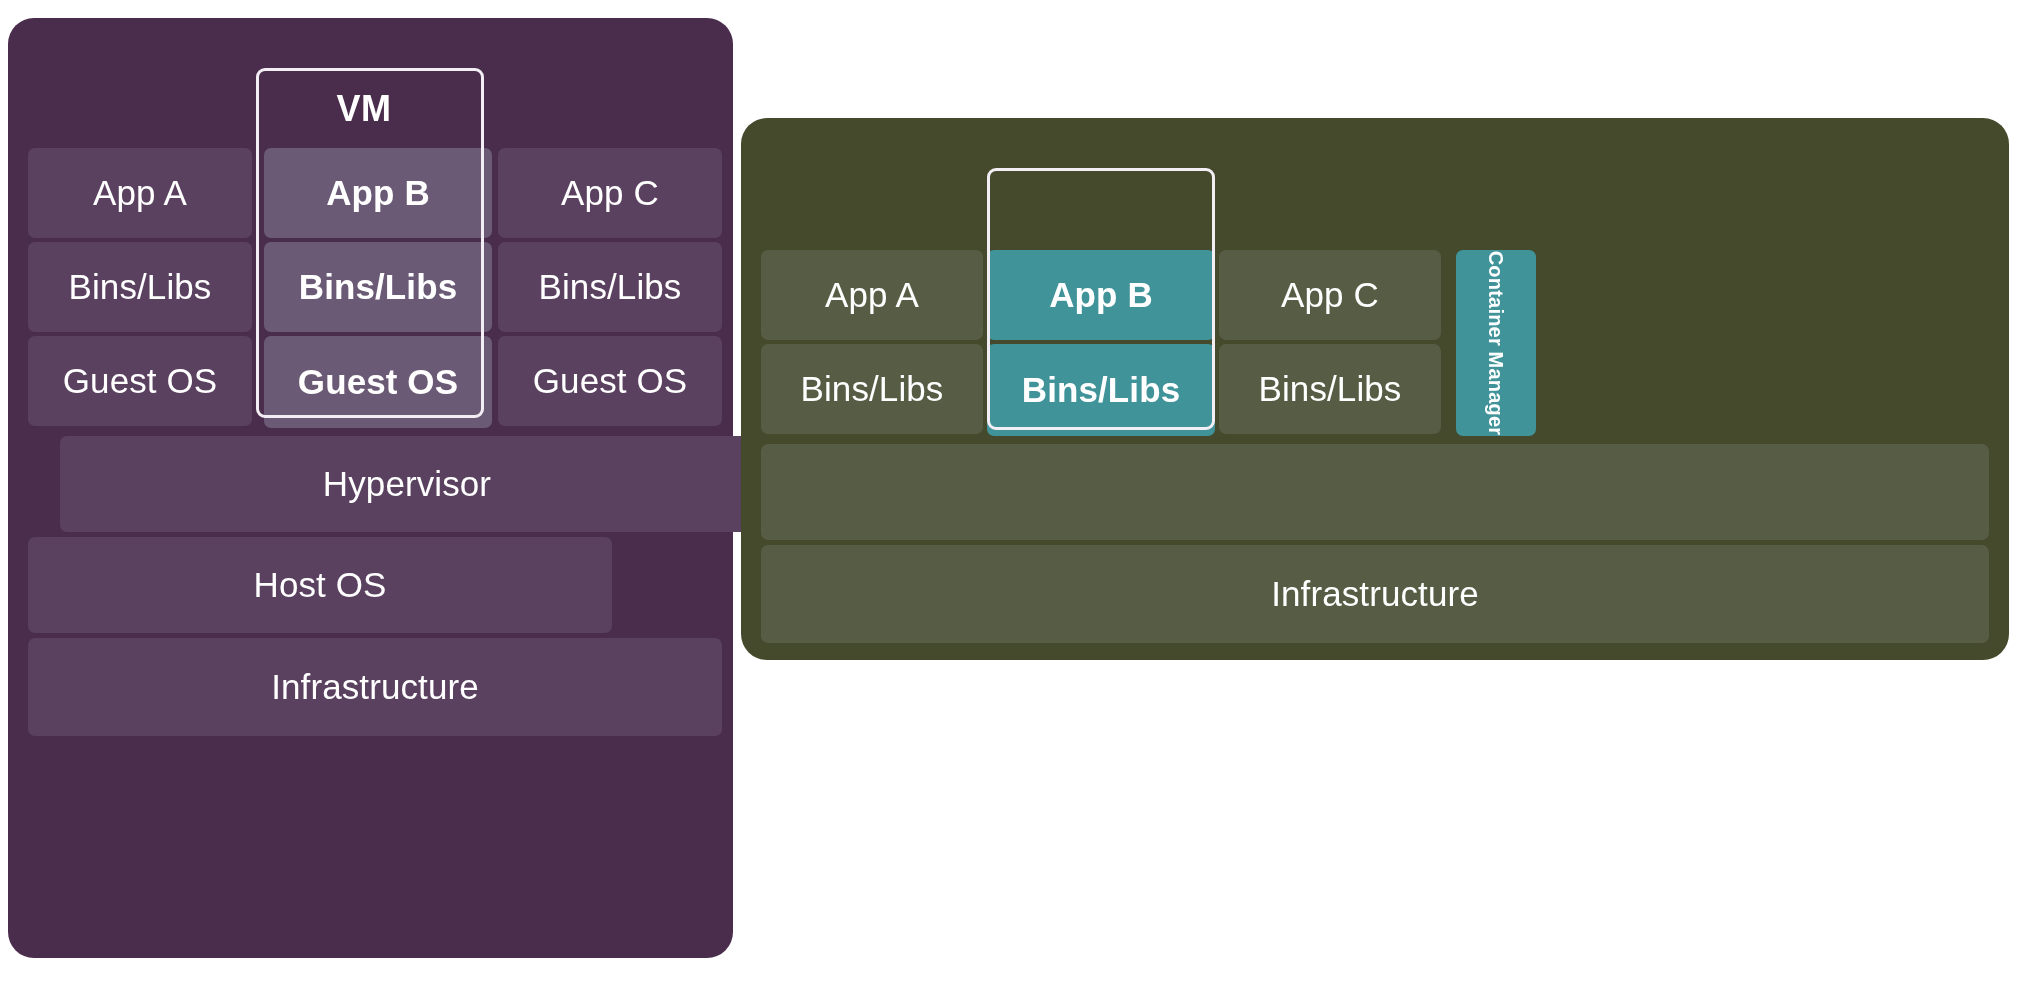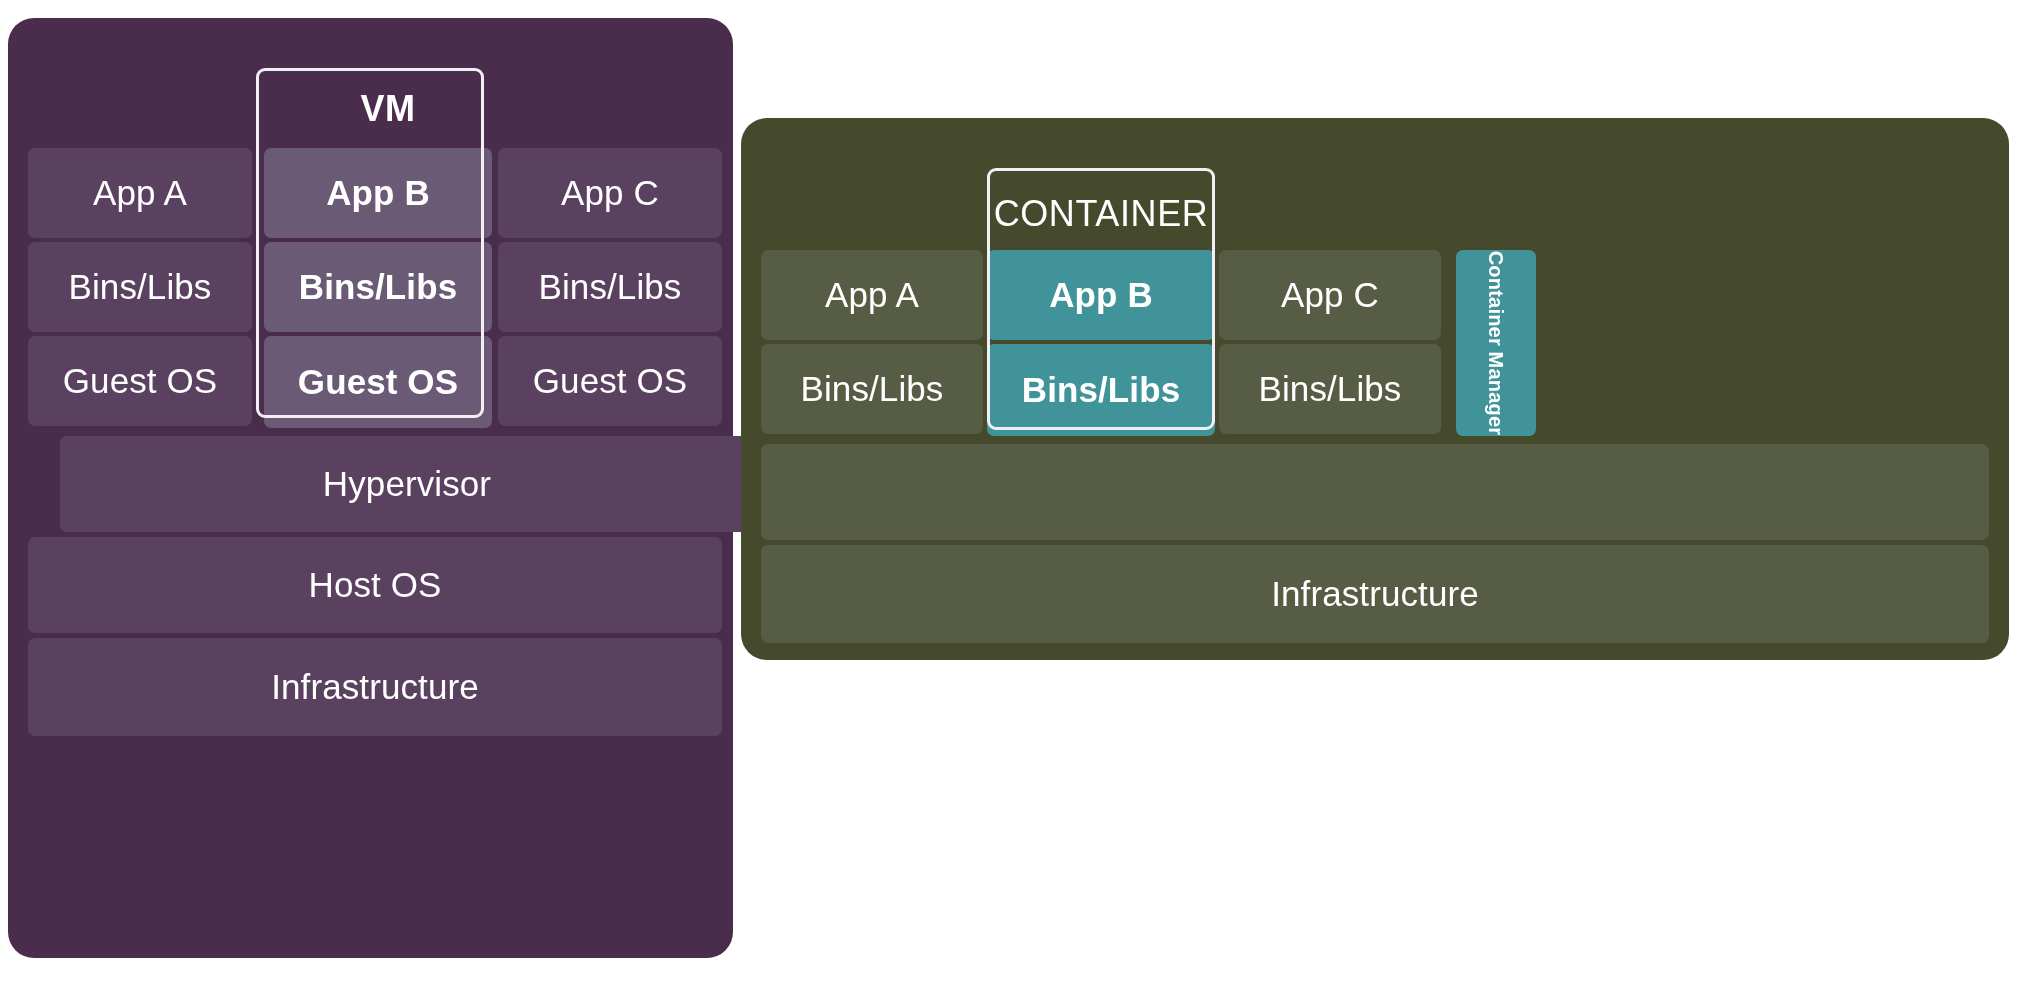--- a/index.html
+++ b/index.html
@@ -144,30 +144,30 @@
     <div class="tile tile-p-hl" style="left:256px; top:318px; width:228px; height:92px;">
       <span>Guest OS</span>
     </div>
     <div class="tile tile-p" style="left:490px; top:318px; width:224px; height:90px;">
       <span>Guest OS</span>
     </div>
 
     <div class="tile tile-p-wide" style="left:20px; top:418px; width:694px; height:96px;margin-left:32px;">
       <span>Hypervisor</span>
     </div>
-    <div class="tile tile-p-wide" style="left:20px; top:519px; width:694px; height:96px;">
+    <div class="tile tile-p-wide" style="left:20px; top:519px; width:584px; height:96px;">
       <span>Host OS</span>
     </div>
     <div class="tile tile-p-wide" style="left:20px; top:620px; width:694px; height:98px;">
       <span>Infrastructure</span>
     </div>
   </div>
 
   <div class="outline vm-outline"></div>
-  <div class="outline-label vm-title" style="left:264px; width:248px;">VM</div>
+  <div class="outline-label vm-title" style="left:240px; width:248px;">VM</div>
 
   <div class="panel panel-container">
 
     <div class="tile tile-g" style="left:20px; top:132px; width:222px; height:90px;">
       <span>App A</span>
     </div>
     <div class="tile tile-g-hl" style="left:246px; top:132px; width:228px; height:90px;">
       <span>App B</span>
     </div>
     <div class="tile tile-g" style="left:478px; top:132px; width:222px; height:90px;">
@@ -192,15 +192,14 @@
 
     <div class="tile tile-g-wide" style="left:20px; top:326px; width:1228px; height:96px;">
       <span></span>
     </div>
     <div class="tile tile-g-wide" style="left:20px; top:427px; width:1228px; height:98px;">
       <span>Infrastructure</span>
     </div>
   </div>
 
   <div class="outline cont-outline"></div>
-  <div class="outline-label cont-title" style="left:987px; width:228px;">CONTAINER</div>
 
 </div>
 
 </body></html>

